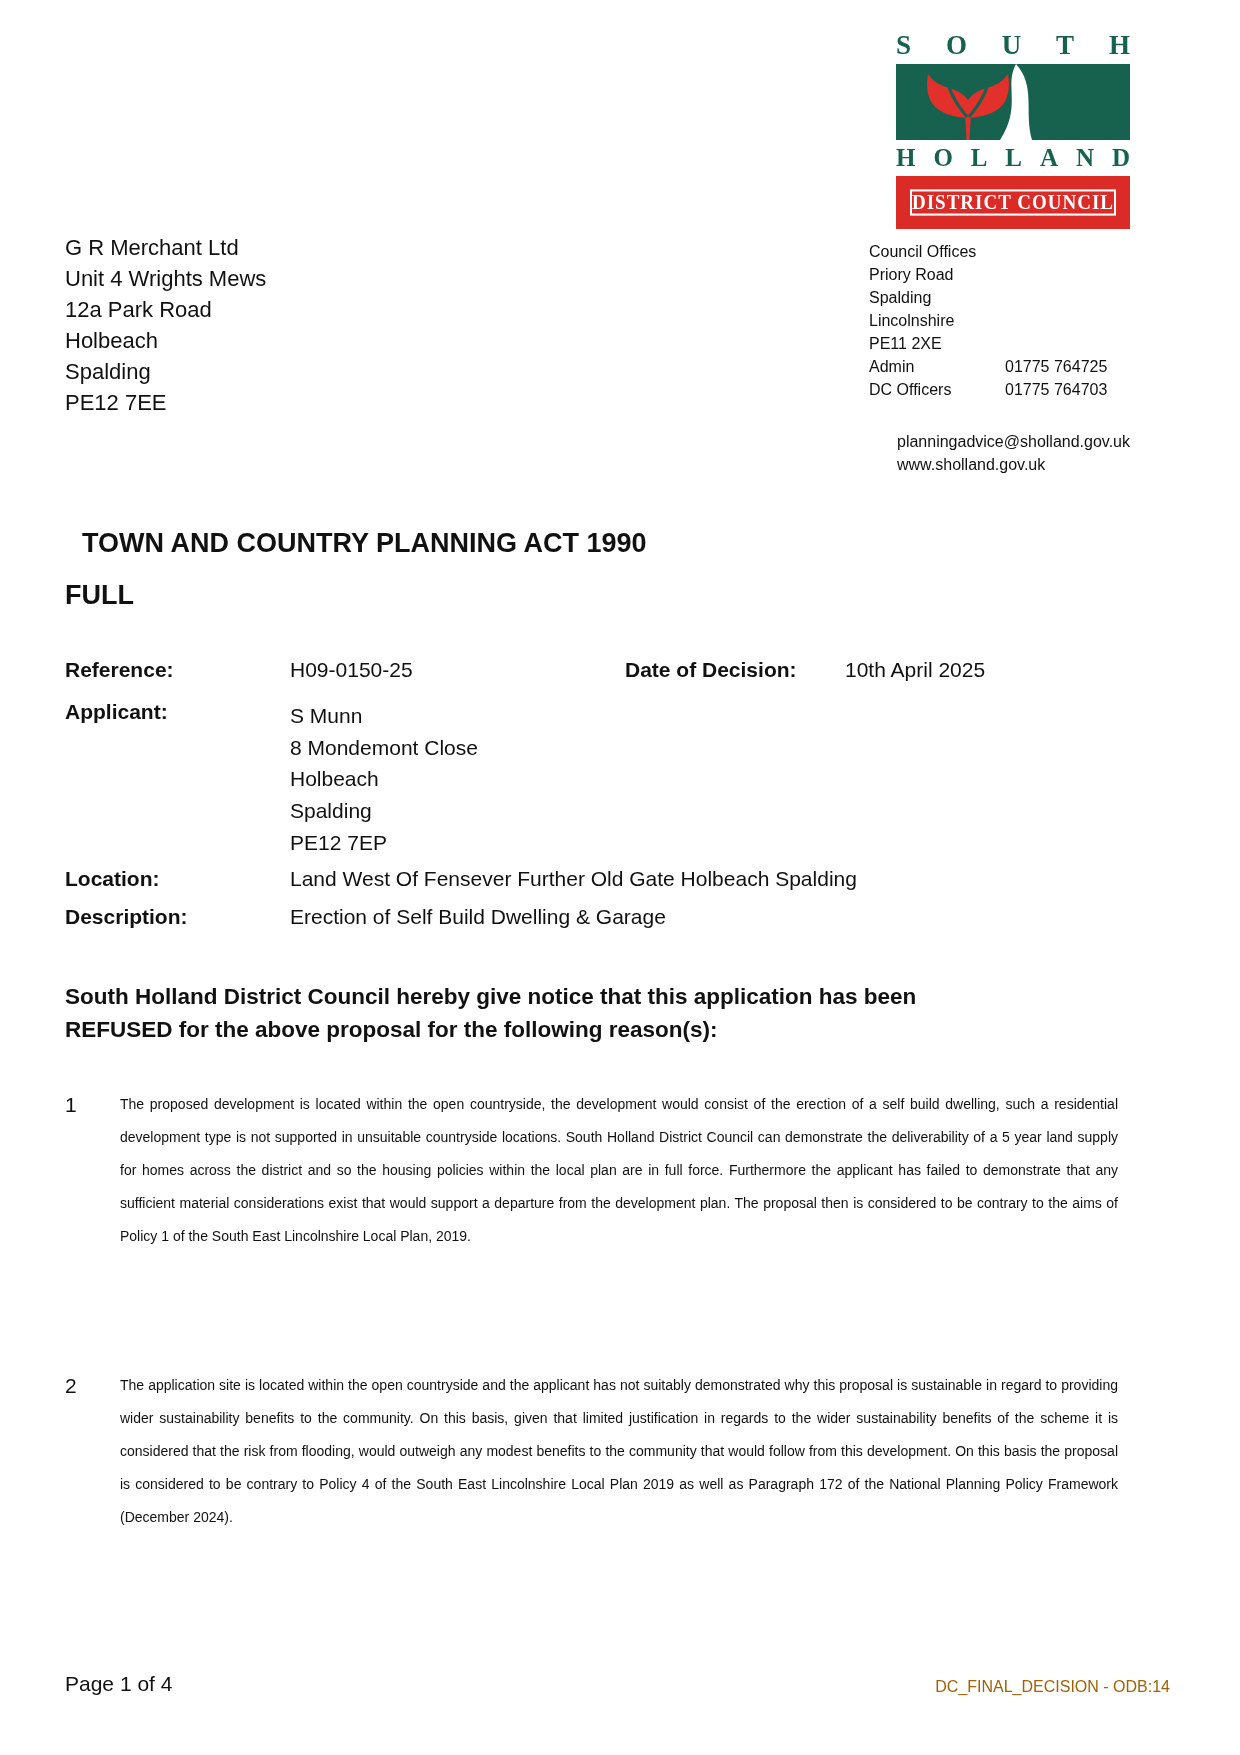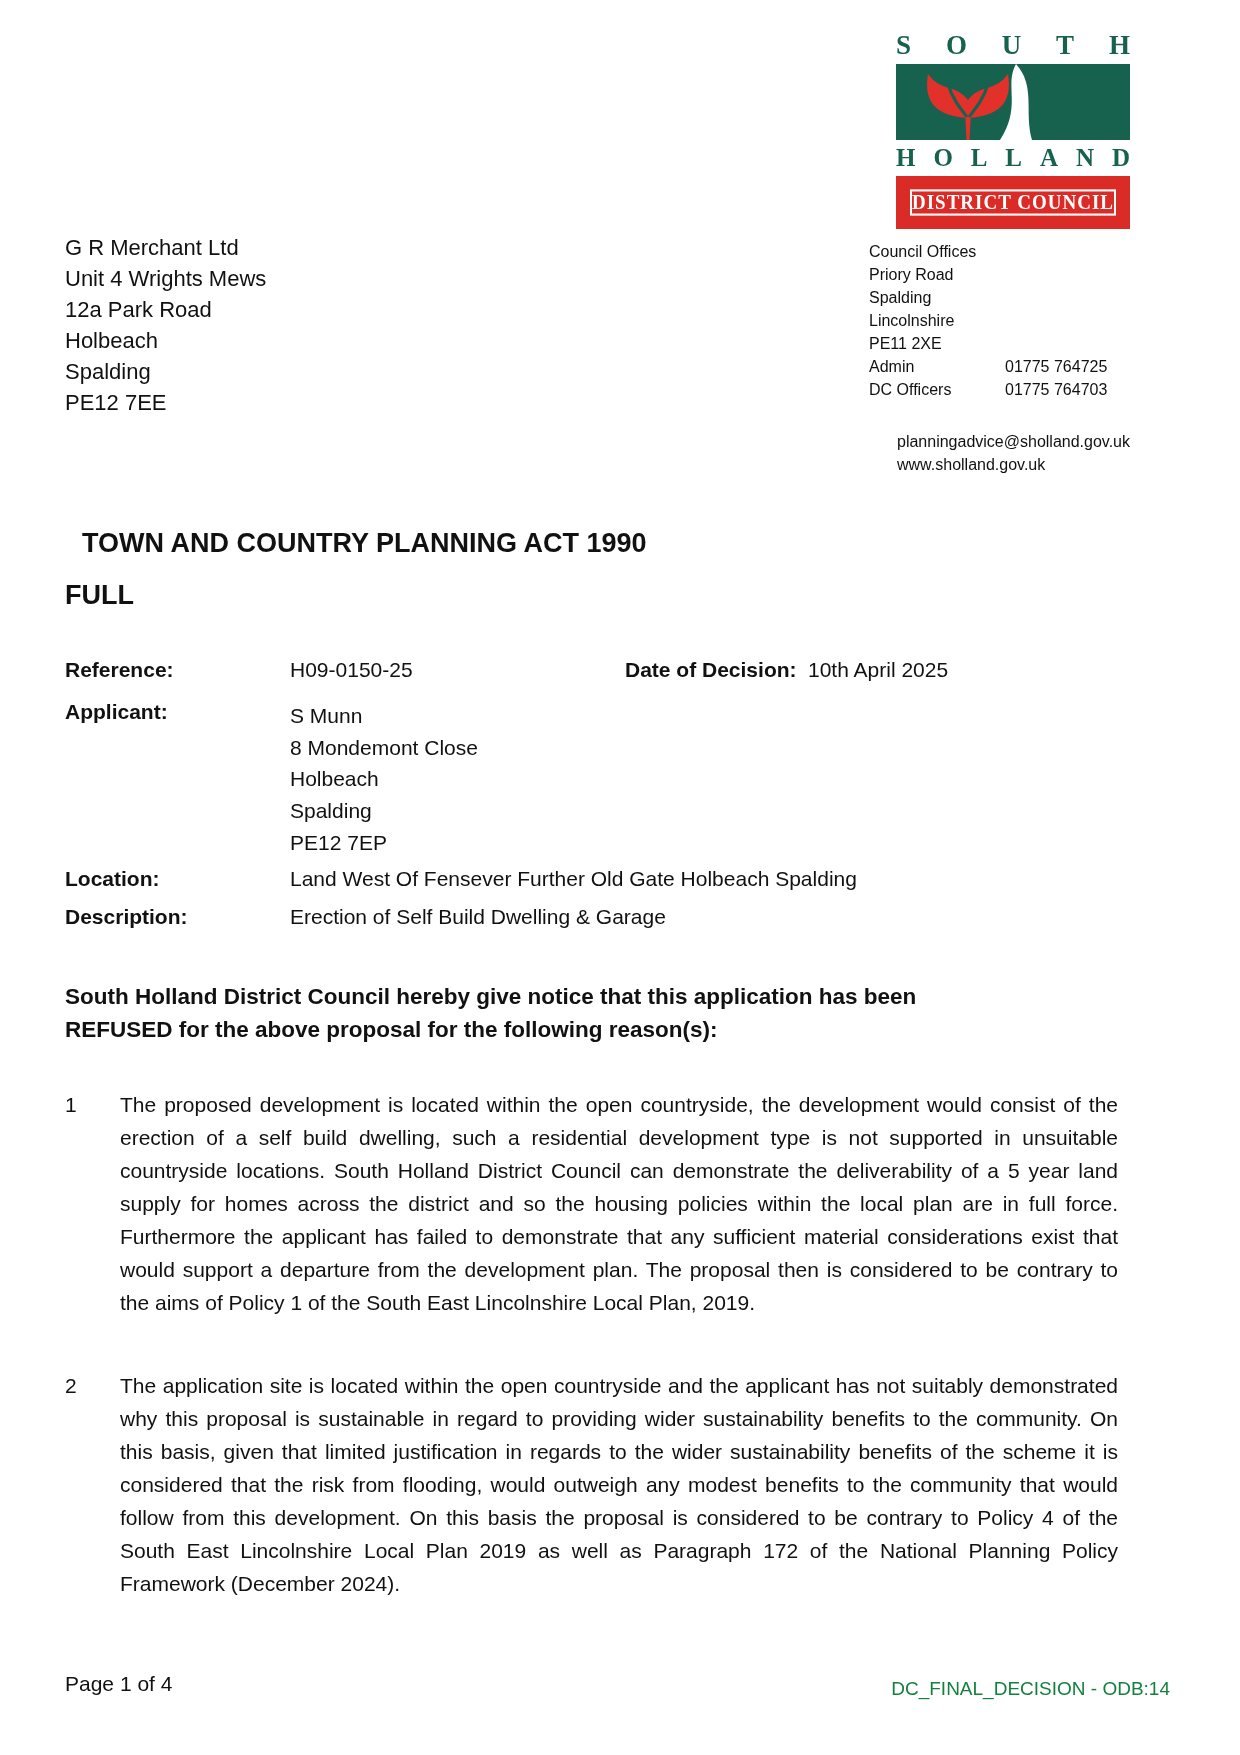--- a/index.html
+++ b/index.html
@@ -46,39 +46,39 @@
   
   .details-label{font-weight:bold;font-size:21px;}
   .details-value{font-size:21px;}
   .row-ref{top:658px;}
   .row-applicant{top:700px;}
   .row-location{top:867px;text-align:center;}
   .row-description{top:905px;}
   .col-label{left:65px;}
   .col-value{left:290px;}
   .col-datelabel{left:625px;}
-  .col-datevalue{left:808px;}
+  .col-datevalue{left:845px;}
   .applicant-lines div{line-height:31.7px;}
 
   
   .notice{
     position:absolute;left:65px;top:980px;width:945px;
     font-size:22.5px;font-weight:bold;line-height:33px;
   }
 
   
   .reason{position:absolute;left:65px;width:1053px;display:flex;}
   .reason-1{top:1088px;}
   .reason-2{top:1369px;}
   .reason-num{width:55px;font-size:21px;line-height:33px;flex:none;}
-  .reason-text{flex:1;font-size:21px;line-height:33px;text-align:justify;}
+  .reason-text{flex:1;font-size:14px;line-height:33px;text-align:justify;}
 
   
   .footer-page{position:absolute;left:65px;top:1672px;font-size:21px;}
-  .footer-code{position:absolute;right:70px;top:1678px;font-size:19px;color:#15803d;}
+  .footer-code{position:absolute;right:70px;top:1678px;font-size:16px;color:#a16207;}
 </style>
 </head>
 <body>
 
 <div class="logo">
   <div class="logo-word south" data-spread="">
       <span>S</span>
       <span>O</span>
       <span>U</span>
       <span>T</span>

